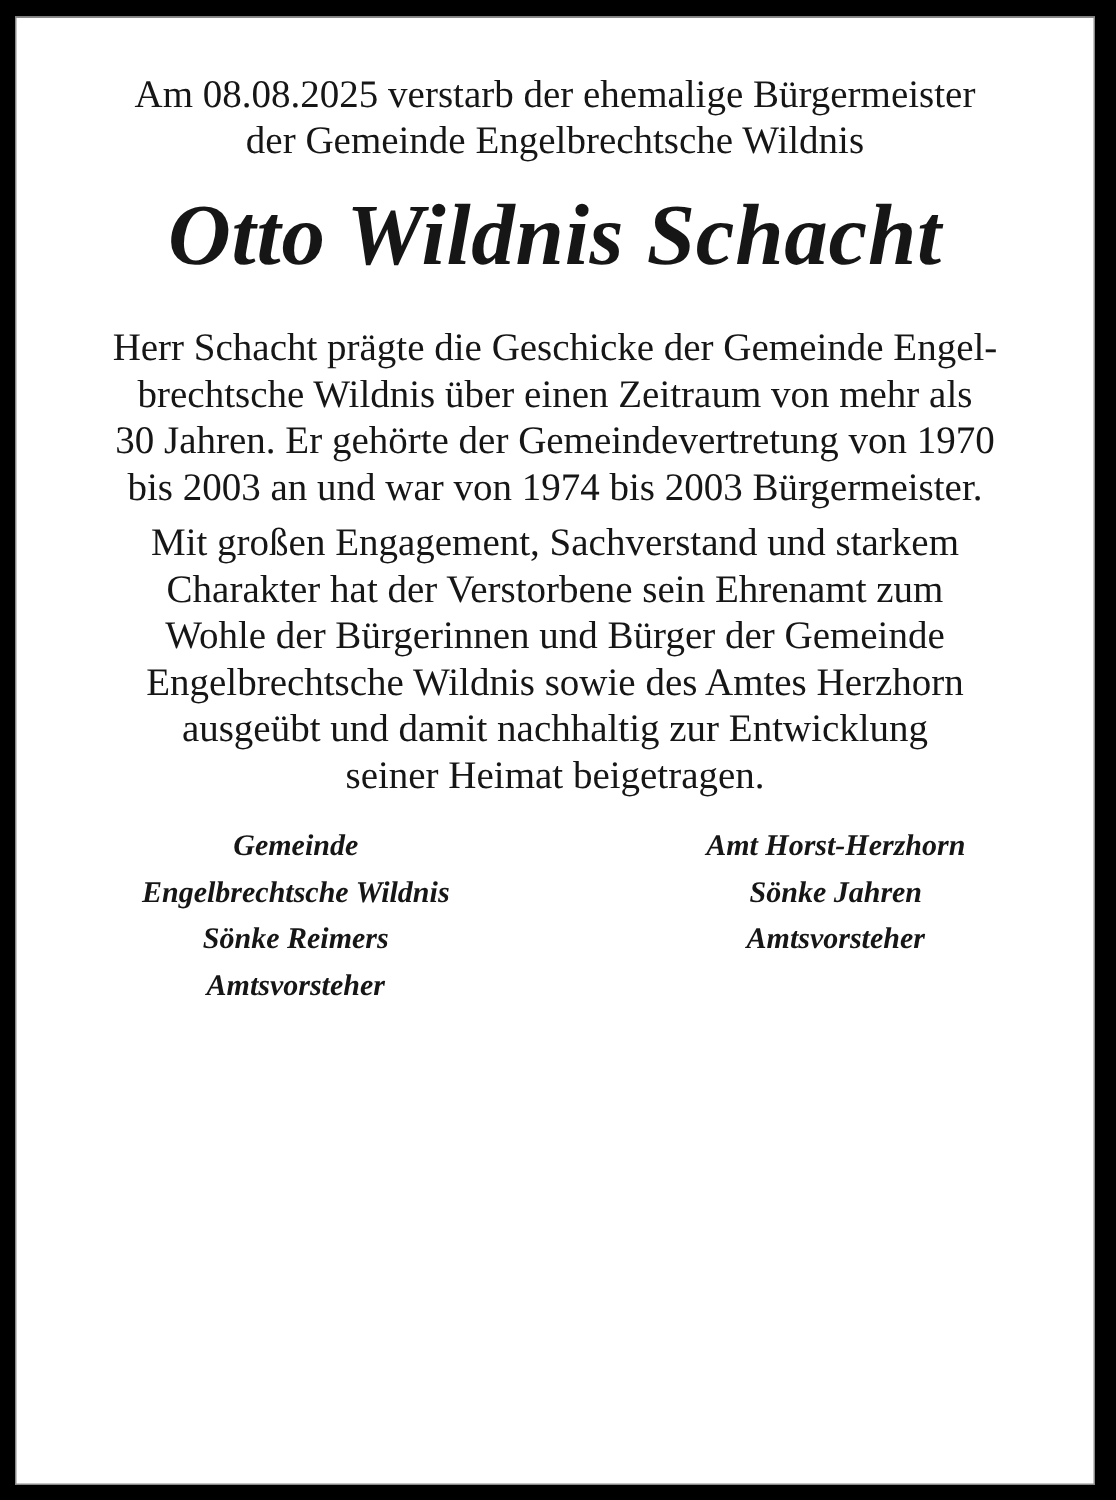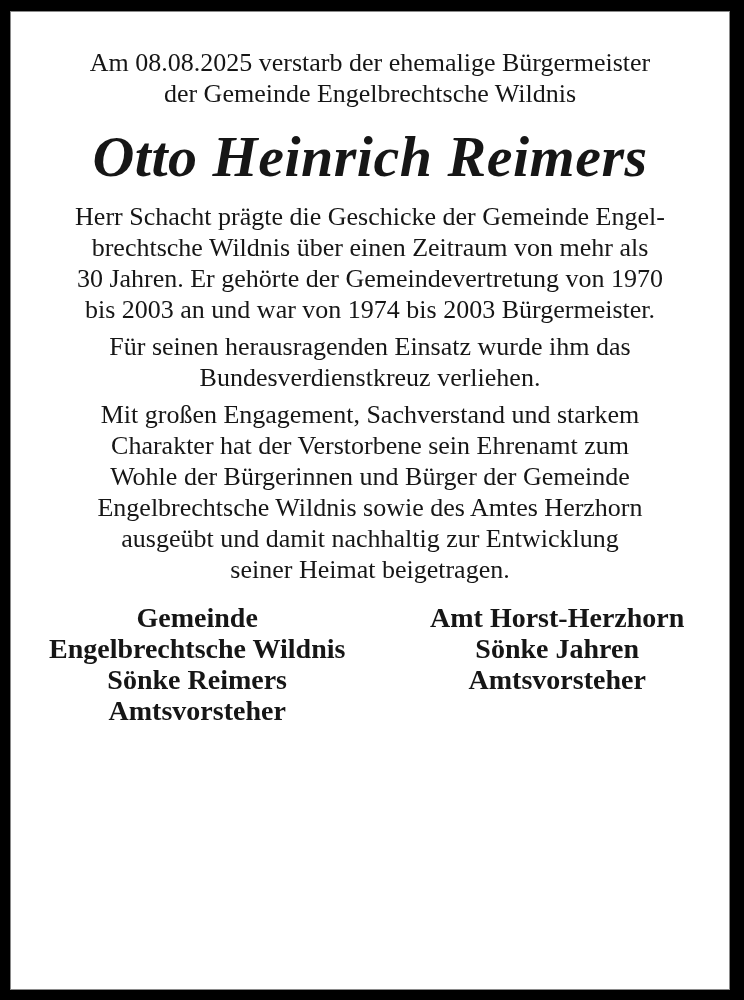--- a/index.html
+++ b/index.html
@@ -41,55 +41,54 @@
     font-style: italic;
     letter-spacing: 0.5px;
   }
   .para {
     margin: 6px 8px 0;
     font-size: 26px;
     line-height: 31px;
     white-space: pre-line;
   }
   .para.first {
-    margin-top: 9px;
+    margin-top: 24px;
   }
   .signatures {
     display: flex;
     margin-top: 17px;
   }
   .sig {
     margin: 0;
-    font-size: 28px;
+    font-size: 20px;
     line-height: 31px;
     font-weight: bold;
     white-space: pre-line;
+    font-style: italic;
   }
   .sig.left  { width: 52%; }
   .sig.right { width: 48%; }
 </style>
 </head>
 <body>
 
 <div class="page">
   <div class="notice">
 
     <p class="intro">Am 08.08.2025 verstarb der ehemalige Bürgermeister
 der Gemeinde Engelbrechtsche Wildnis</p>
 
-    <h1 class="name">Otto Heinrich Reimers</h1>
+    <h1 class="name">Otto Wildnis Schacht</h1>
 
     <p class="para first">Herr Schacht prägte die Geschicke der Gemeinde Engel-
 brechtsche Wildnis über einen Zeitraum von mehr als
 30 Jahren. Er gehörte der Gemeindevertretung von 1970
 bis 2003 an und war von 1974 bis 2003 Bürgermeister.</p>
 
 
-    <p class="para">Für seinen herausragenden Einsatz wurde ihm das
-Bundesverdienstkreuz verliehen.</p>
 
     <p class="para">Mit großen Engagement, Sachverstand und starkem
 Charakter hat der Verstorbene sein Ehrenamt zum
 Wohle der Bürgerinnen und Bürger der Gemeinde
 Engelbrechtsche Wildnis sowie des Amtes Herzhorn
 ausgeübt und damit nachhaltig zur Entwicklung
 seiner Heimat beigetragen.</p>
 
 
     <div class="signatures">

